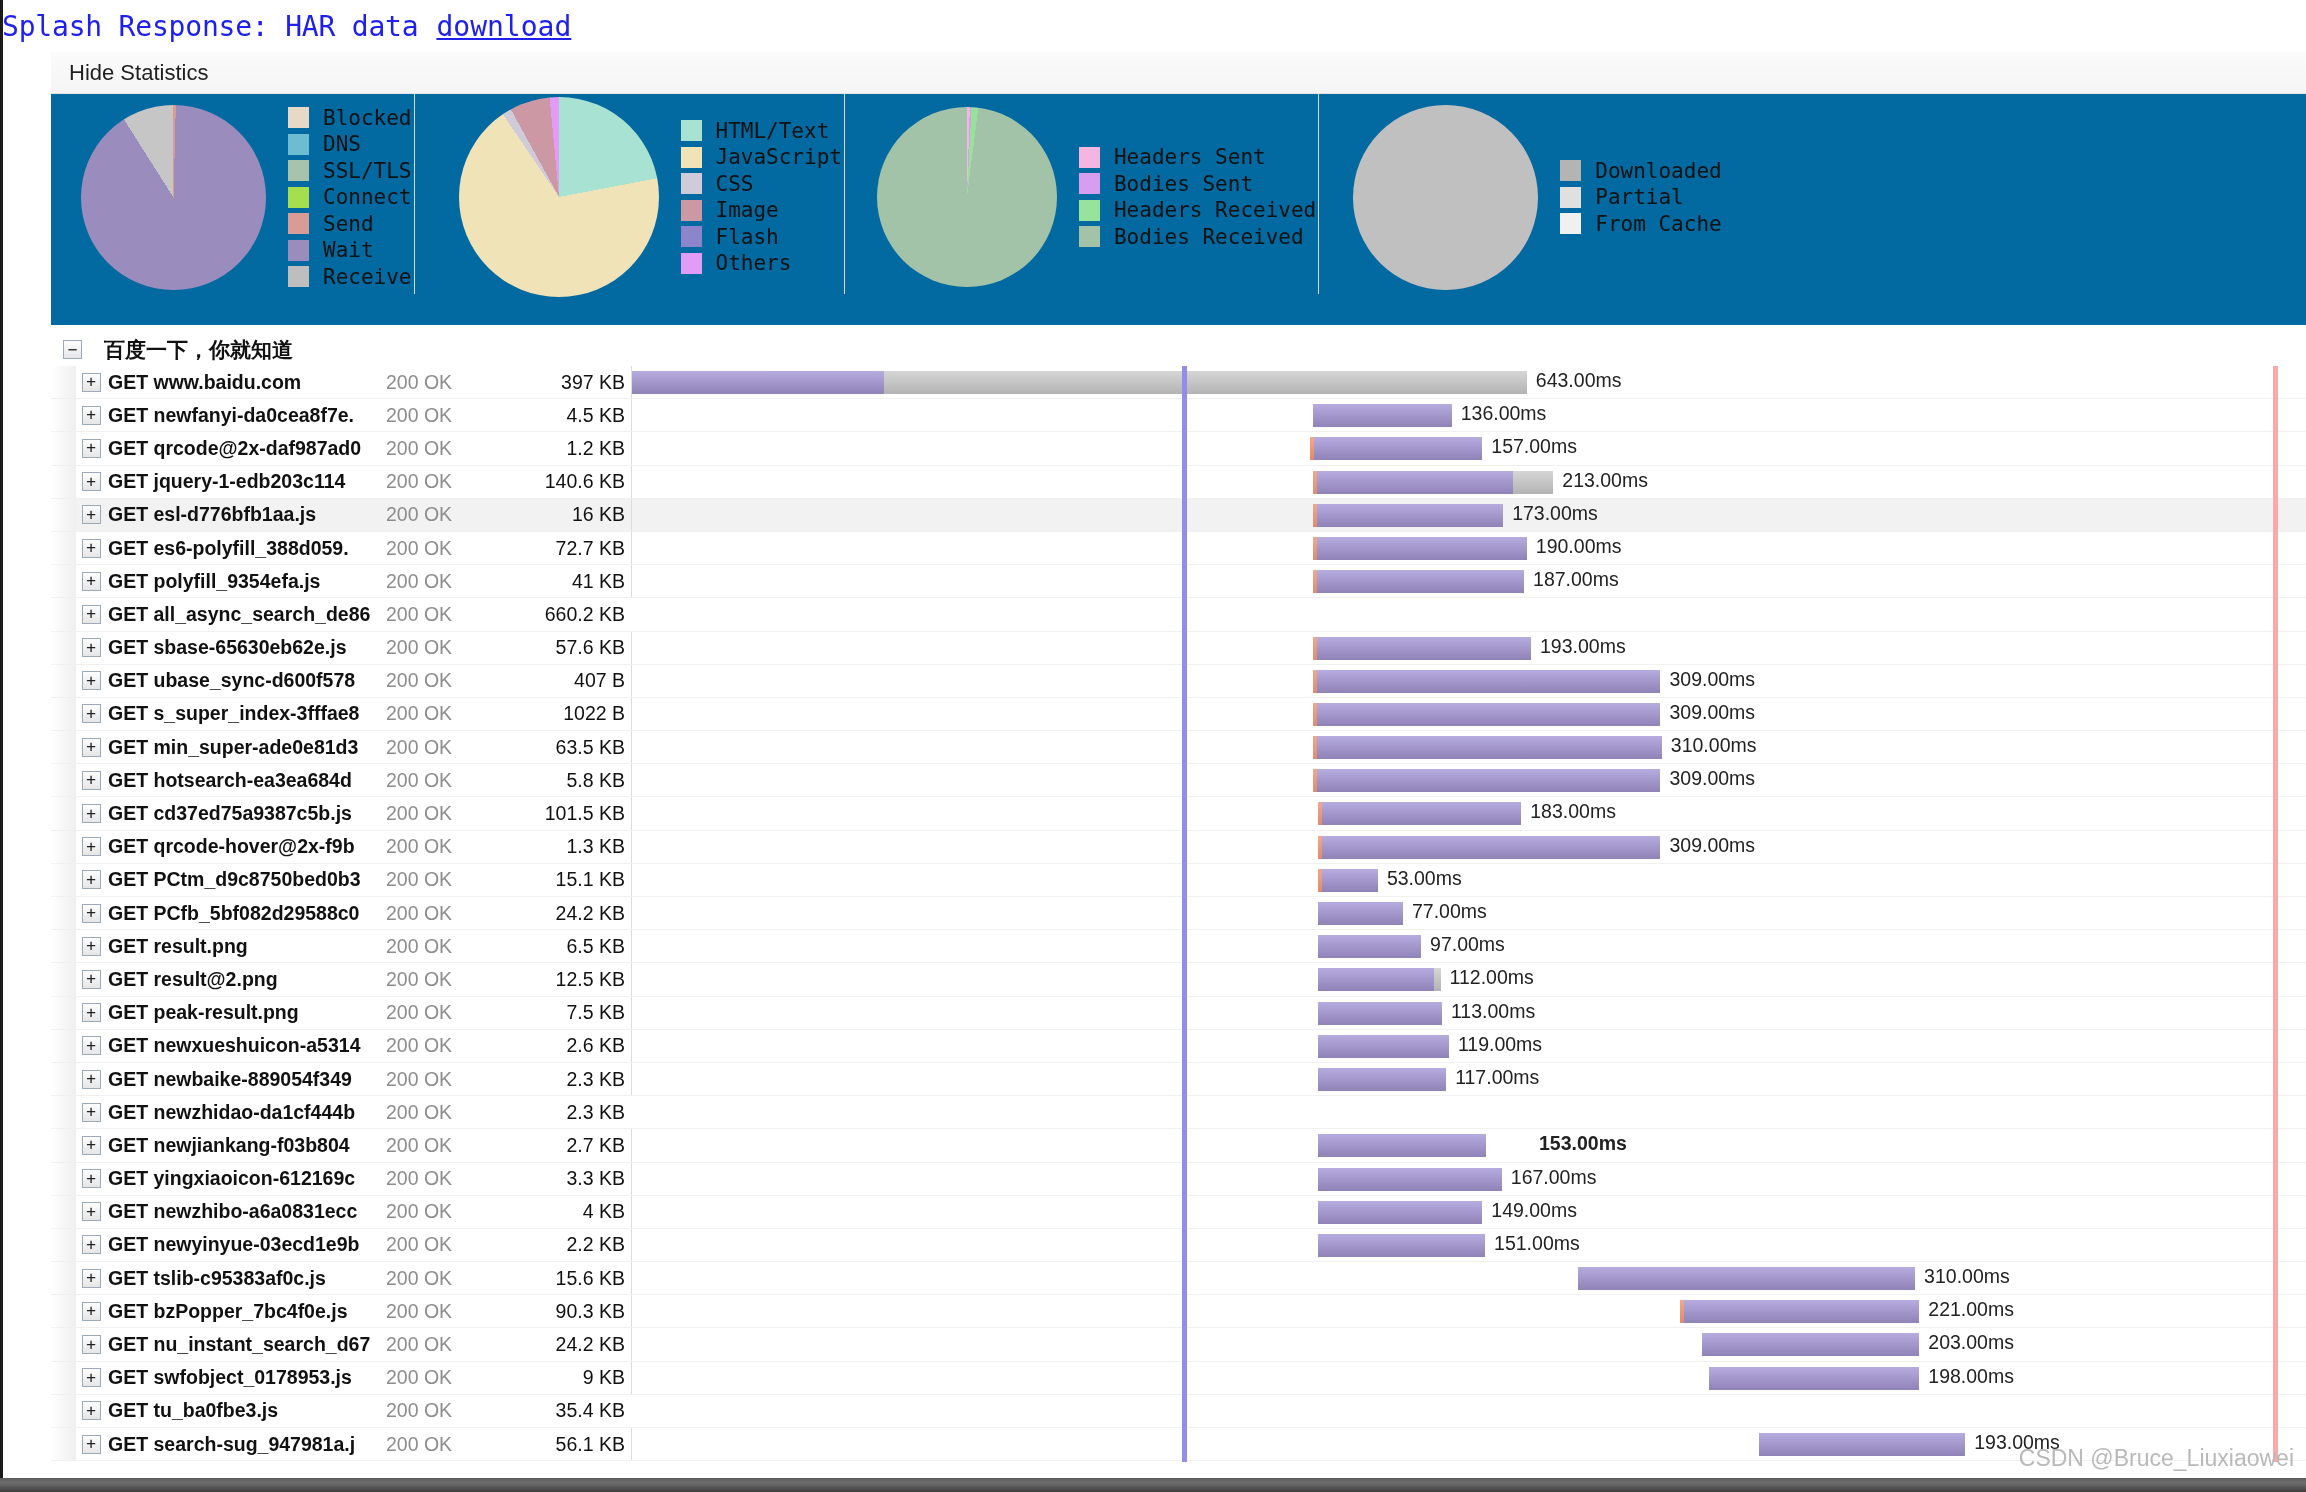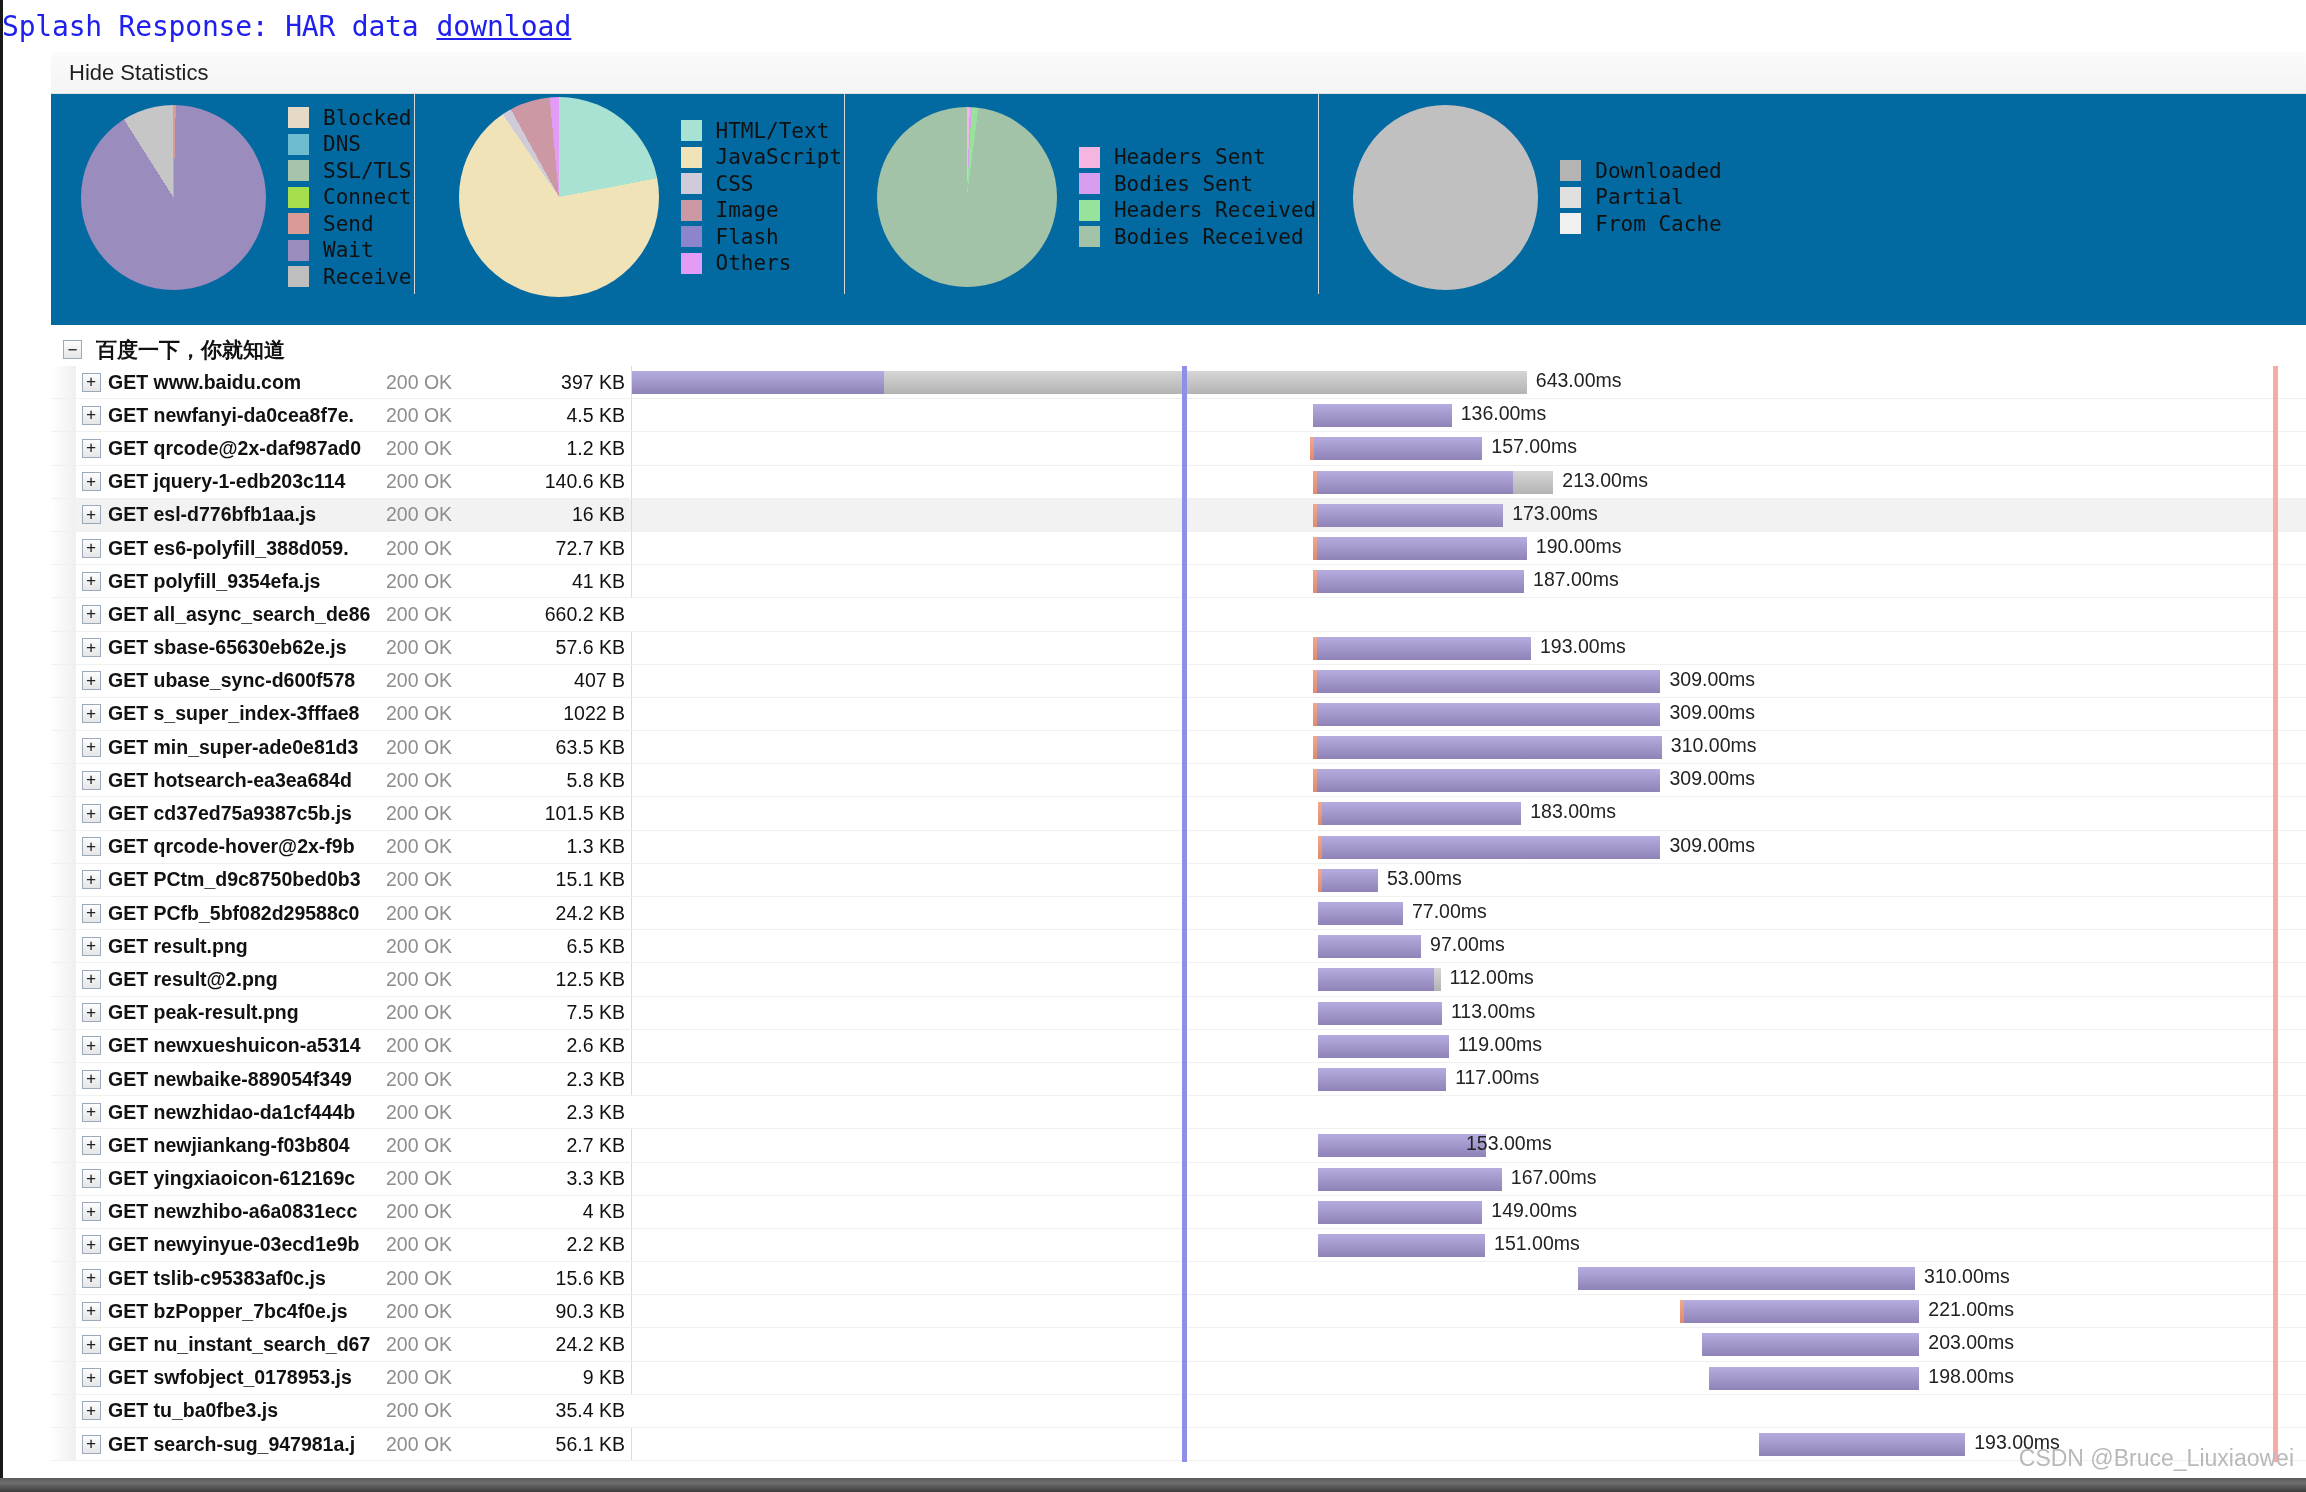--- a/index.html
+++ b/index.html
@@ -129,21 +129,21 @@
     border: 1px solid #9aa9bb;
     background: linear-gradient(to bottom,#fdfdfd,#e6e6e6);
     display: flex; align-items: center; justify-content: center;
     font-family: "DejaVu Sans Mono", monospace;
     font-size: 16px; line-height: 1;
     color: #222;
     flex: none;
     cursor: pointer;
   }
   .group-title {
-    margin-left: 14px;
+    margin-left: 22px;
     font-size: 21px;
     font-weight: bold;
     color: #111;
   }
 
   .rows { position: relative; }
   .row {
     position: relative;
     display: flex;
     align-items: center;
@@ -711,21 +711,21 @@
           <div class="row-expand">
             <span class="toggle-box">+</span>
           </div>
           <div class="cell-name">GET newjiankang-f03b804</div>
           <div class="cell-status">200 OK</div>
           <div class="cell-size">2.7 KB</div>
           <div class="cell-timeline">
             <div class="bar" style="left: 686.092px;">
               <div class="seg seg-wait" style="width: 168.392px;"></div>
             </div>
-            <div class="bar-label" style="left: 834px;">153.00ms</div>
+            <div class="bar-label" style="left: 907px; font-weight: bold;">153.00ms</div>
           </div>
         </div>
         <div class="row">
           <div class="row-gutter"></div>
           <div class="row-expand">
             <span class="toggle-box">+</span>
           </div>
           <div class="cell-name">GET yingxiaoicon-612169c</div>
           <div class="cell-status">200 OK</div>
           <div class="cell-size">3.3 KB</div>

